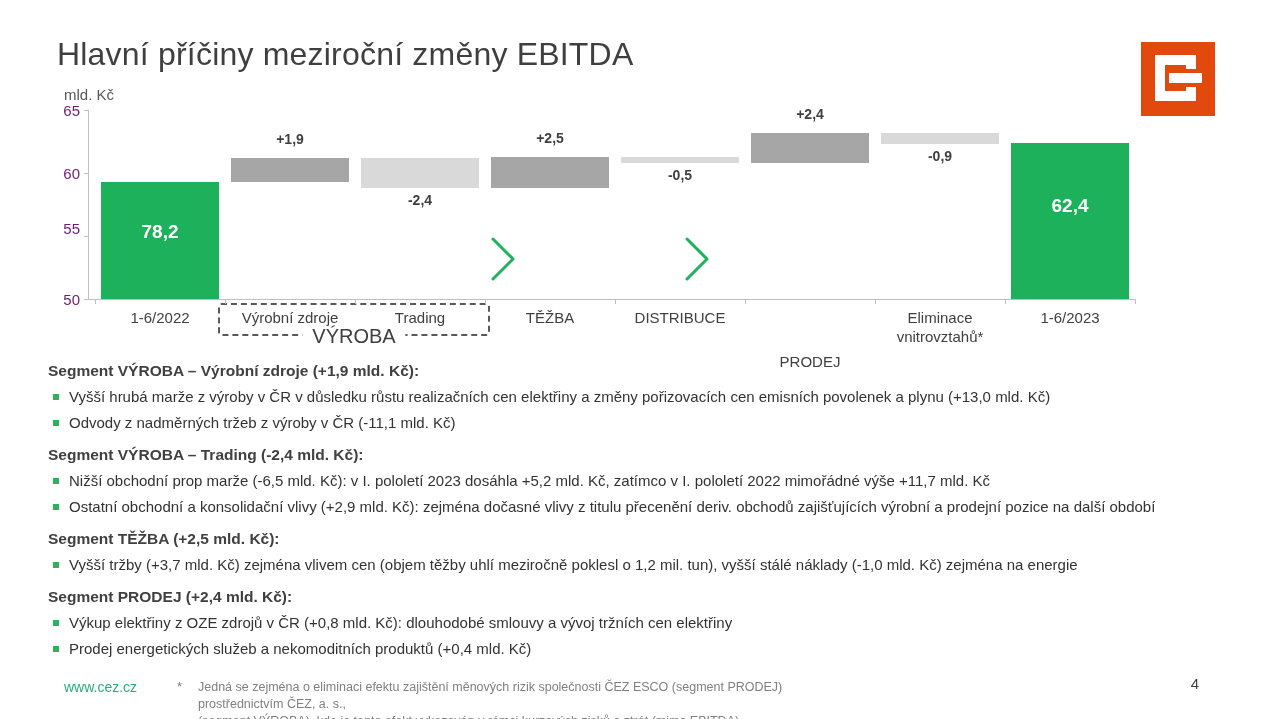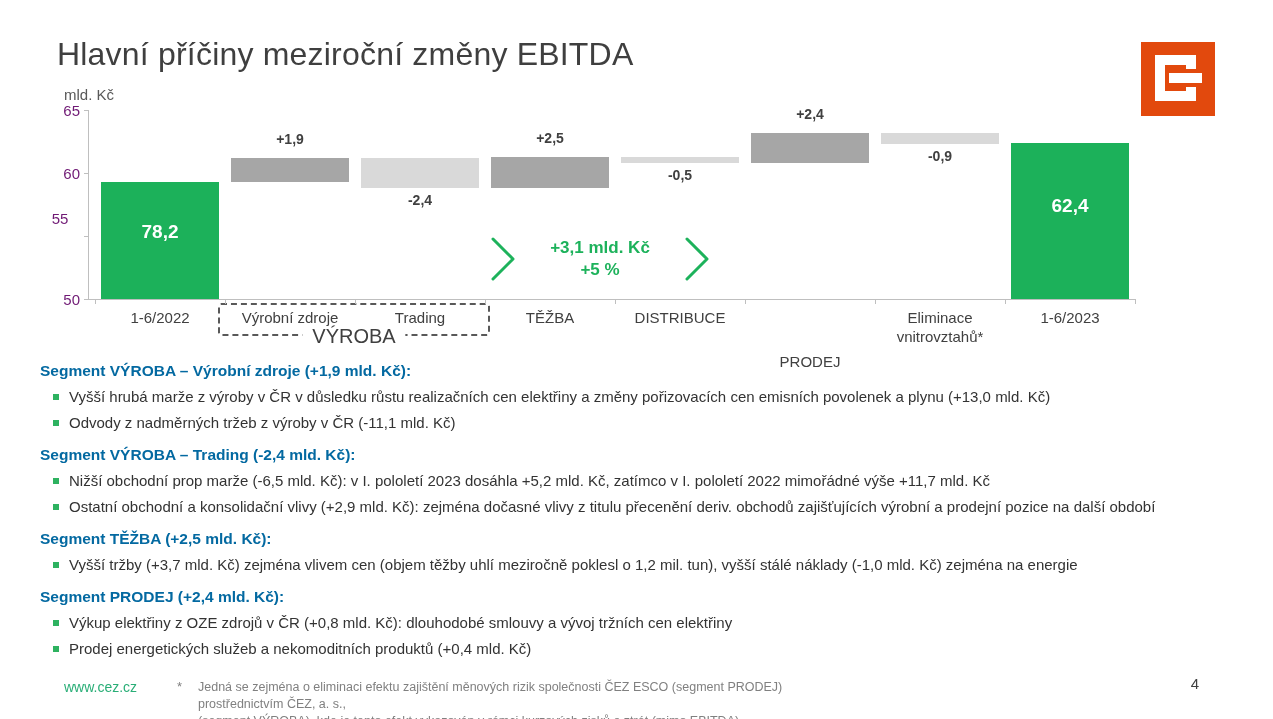--- a/index.html
+++ b/index.html
@@ -26,21 +26,21 @@
 
   .group-box { position:absolute; left:218px; top:303px; width:272px; height:33px; border:2px dashed #595959; border-radius:3px; }
   .group-box-label { position:absolute; left:50%; bottom:-14px; transform:translateX(-50%); background:#ffffff; padding:0 10px; font-size:20px; color:#404040; white-space:nowrap; }
 
   .annotation { position:absolute; left:490px; top:236px; width:220px; display:flex; align-items:center; justify-content:space-between; }
   .annotation-text { text-align:center; font-weight:bold; font-size:17px; line-height:22px; }
   .chevron { width:26px; height:46px; }
 
   
   .sections { position:absolute; left:40px; top:352px; width:1210px; }
-  .section-heading { font-size:15.5px; font-weight:bold; color:#0369a1; margin:7px 0 2px 0; line-height:23px; }
+  .section-heading { font-size:15.5px; font-weight:bold; color:#404040; margin:7px 0 2px 8px; line-height:23px; }
   .bullet { display:flex; align-items:flex-start; line-height:26px; font-size:15px; color:#333333; }
   .bullet-marker { flex:0 0 auto; width:6px; height:6px; margin:10px 10px 0 13px; }
 
   
   .footer-link { position:absolute; left:64px; top:679px; font-size:14px; color:#2aae77; cursor:pointer; }
   .footnote-marker { position:absolute; left:177px; top:679px; font-size:13px; color:#808080; }
   .footnote { position:absolute; left:198px; top:679px; width:650px; font-size:12.5px; color:#808080; line-height:17px; }
   .page-number { position:absolute; left:1180px; top:675px; width:30px; text-align:center; font-size:15px; color:#404040; }
 </style>
 </head>
@@ -66,33 +66,29 @@
     <div class="x-axis-line"></div>
 
     <div class="group-box">
       <div class="group-box-label">VÝROBA</div>
     </div>
 
     <div class="annotation">
       <svg class="chevron" viewBox="0 0 26 46">
           <polyline points="3,3 23,23 3,43" fill="none" stroke="#1db25b" stroke-width="3" stroke-linecap="round" stroke-linejoin="round"></polyline>
         </svg>
-      <div class="annotation-text" style="color:#1db25b;">
-        <div>+3,1 mld. Kč</div>
-        <div>+5 %</div>
-      </div>
       <svg class="chevron" viewBox="0 0 26 46">
           <polyline points="3,3 23,23 3,43" fill="none" stroke="#1db25b" stroke-width="3" stroke-linecap="round" stroke-linejoin="round"></polyline>
         </svg>
     </div>
   <div class="ytick-label" style="top: 102px;">65</div>
       <div class="ytick-mark" style="top: 110px;"></div>
       <div class="ytick-label" style="top: 165px;">60</div>
       <div class="ytick-mark" style="top: 173px;"></div>
-      <div class="ytick-label" style="top: 210px; text-align: center;">55</div>
+      <div class="ytick-label" style="top: 220px;">55</div>
       <div class="ytick-mark" style="top: 236px;"></div>
       <div class="ytick-label" style="top: 291px;">50</div>
       <div class="ytick-mark" style="top: 299px;"></div>
       <div class="xtick-mark" style="left: 95px;"></div>
       <div class="xtick-mark" style="left: 225px;"></div>
       <div class="xtick-mark" style="left: 355px;"></div>
       <div class="xtick-mark" style="left: 485px;"></div>
       <div class="xtick-mark" style="left: 615px;"></div>
       <div class="xtick-mark" style="left: 745px;"></div>
       <div class="xtick-mark" style="left: 875px;"></div>

